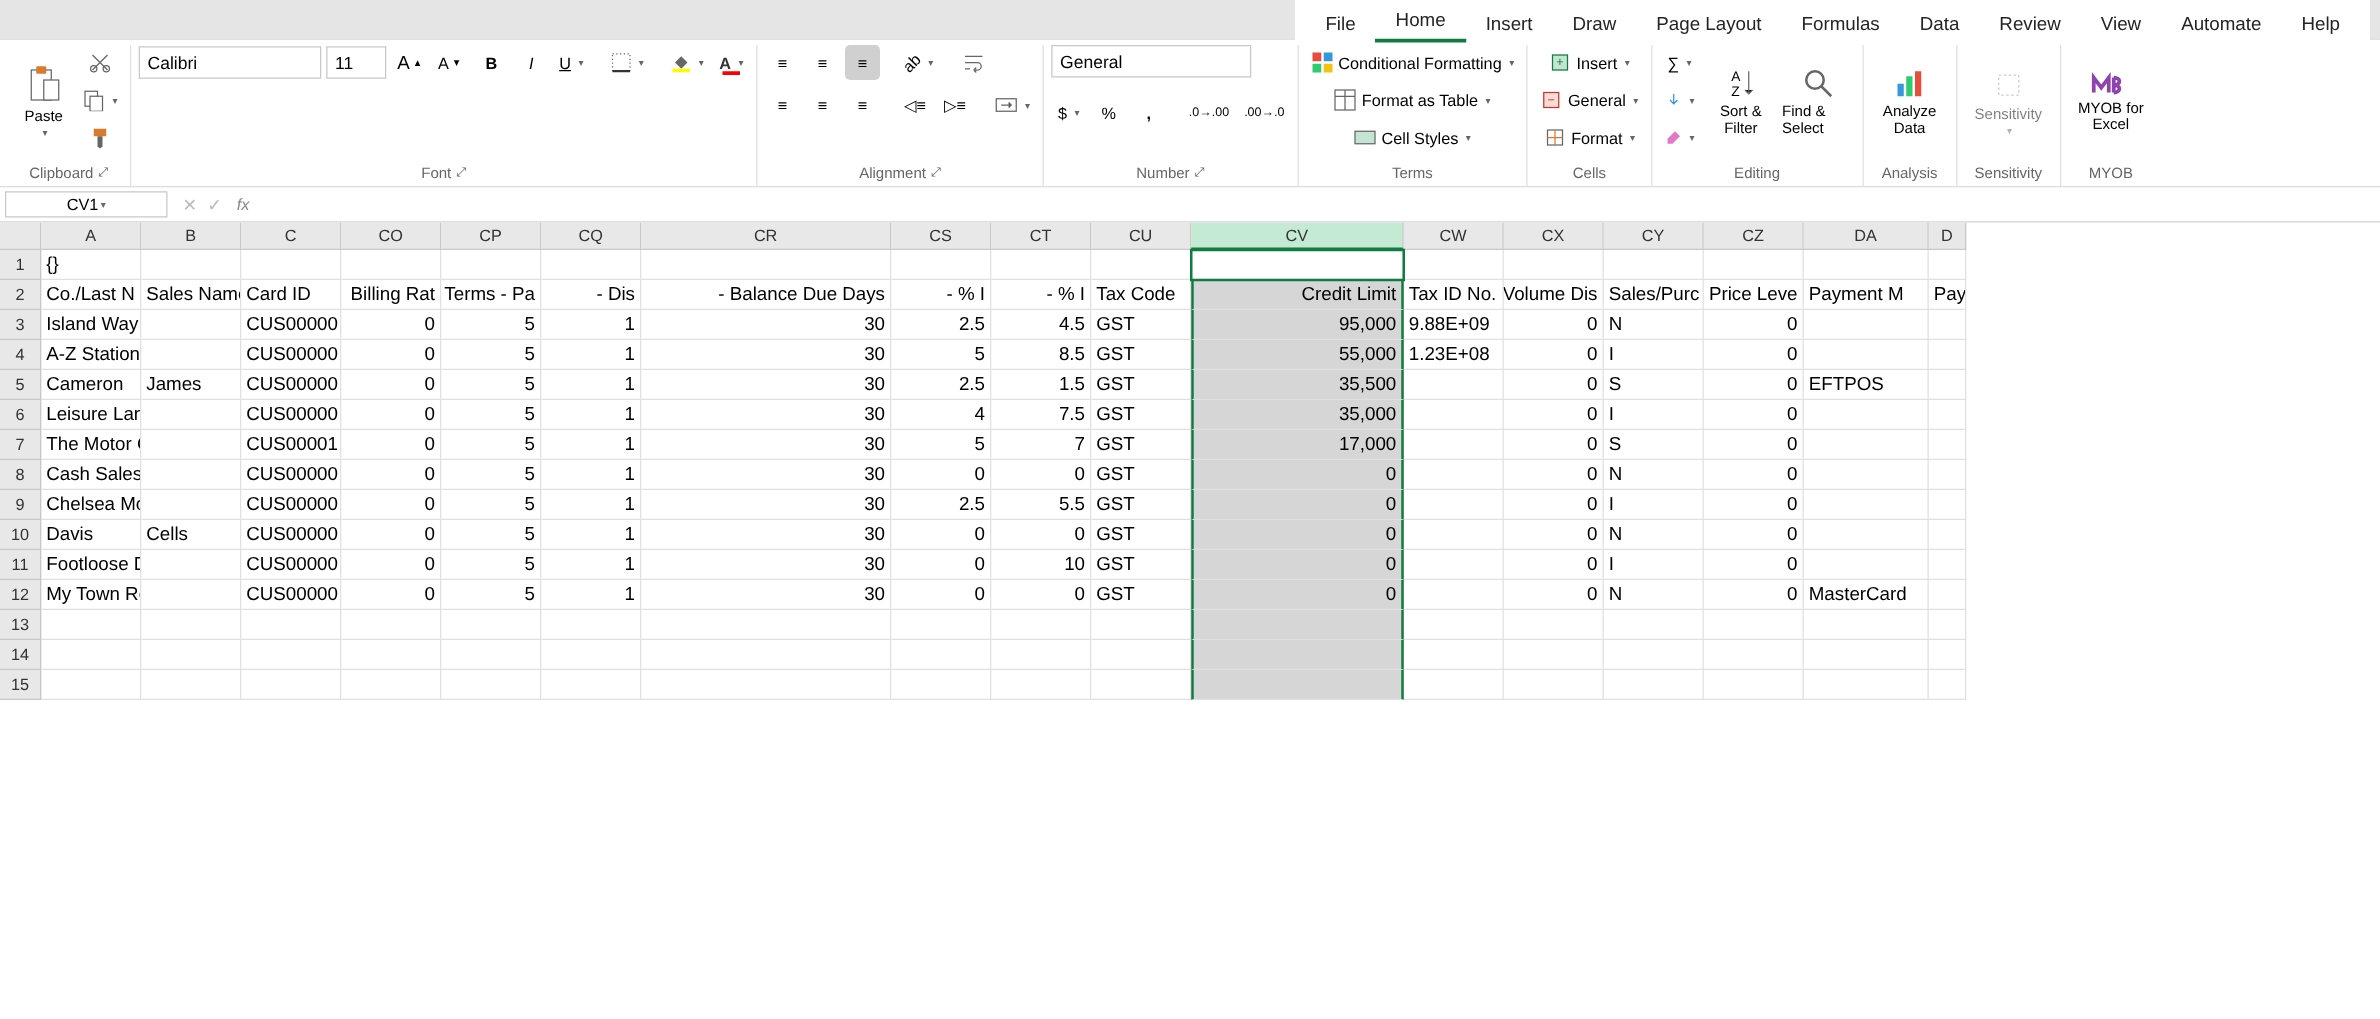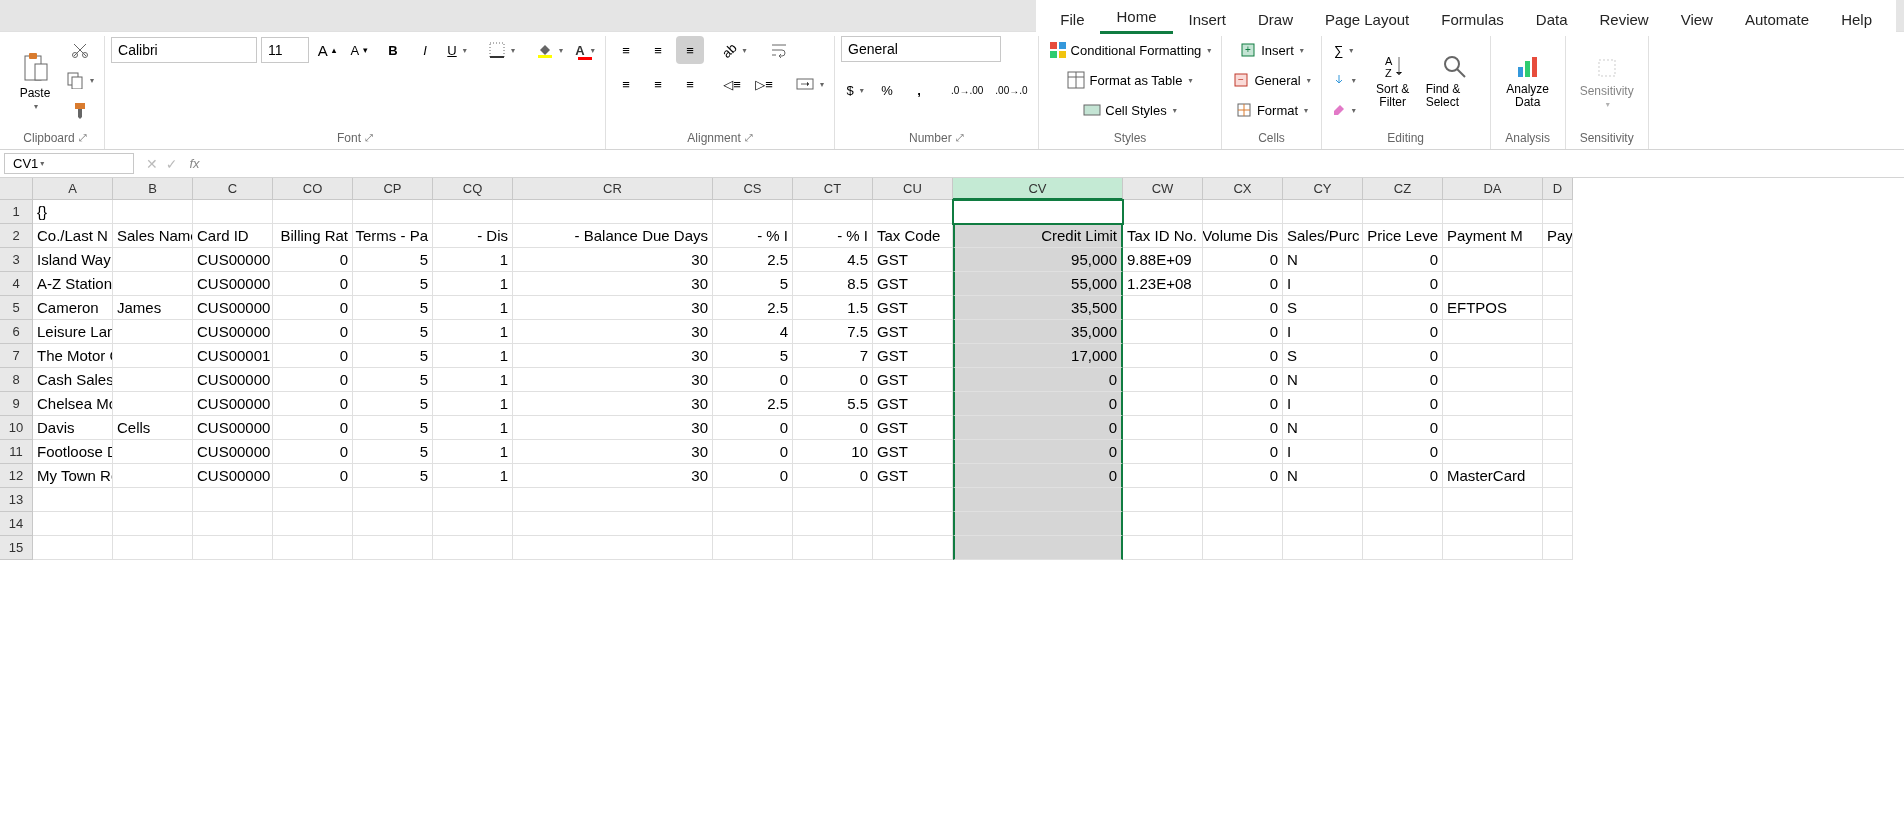--- a/index.html
+++ b/index.html
@@ -30,21 +30,21 @@
 .small-btn.selected { background: #d0d0d0; }
 
 .font-row { display: flex; gap: 4px; align-items: center; }
 .font-select { border: 1px solid #c8c8c8; padding: 2px 6px; font-size: 14px; width: 146px; height: 26px; background: #fff; }
 .size-select { border: 1px solid #c8c8c8; padding: 2px 6px; font-size: 14px; width: 48px; height: 26px; background: #fff; }
 
 .dropdown-arrow { font-size: 8px; color: #666; margin-left: 2px; }
 
 
 .formula-bar { height: 28px; display: flex; align-items: center; border-bottom: 1px solid #d4d4d4; background: #fff; }
-.name-box { width: 130px; border: 1px solid #c8c8c8; padding: 2px 8px; font-size: 13px; margin: 2px 4px; display: flex; justify-content: flex-start; align-items: center; }
+.name-box { width: 130px; border: 1px solid #c8c8c8; padding: 2px 8px; font-size: 13px; margin: 2px 4px; display: flex; justify-content: center; align-items: center; }
 .fx-controls { display: flex; gap: 8px; padding: 0 8px; color: #bbb; font-size: 14px; align-items: center; }
 .fx-label { font-style: italic; font-size: 13px; color: #888; margin-left: 4px; }
 .formula-input { flex: 1; padding: 2px 8px; font-size: 13px; }
 
 
 .grid-area { position: relative; overflow: hidden; height: calc(815px - 32px - 118px - 28px); }
 .grid { display: grid; font-size: 14px; }
 .hdr-cell { background: #e8e8e8; border-right: 1px solid #c8c8c8; border-bottom: 1px solid #c8c8c8; text-align: center; font-size: 13px; color: #333; display: flex; align-items: center; justify-content: center; height: 22px; user-select: none; }
 .hdr-cell.selected { background: #c4ead4; border-bottom: 2px solid #107c41; }
 .row-hdr { background: #e8e8e8; border-right: 1px solid #c8c8c8; border-bottom: 1px solid #c8c8c8; text-align: center; font-size: 13px; color: #333; display: flex; align-items: center; justify-content: center; width: 33px; user-select: none; }
@@ -268,21 +268,21 @@
         <div class="small-btn">
             <svg width="18" height="18">
               <rect x="1" y="4" width="16" height="10" fill="#c4e4d4" stroke="#666"></rect>
             </svg>
             <span>Cell Styles</span>
             <span class="dropdown-arrow">▾</span>
           </div>
       </div>
     </div>
     <div class="group-label">
-        <span>Styles</span>
+        <span>Terms</span>
       </div>
   </div>
 
   <div class="ribbon-group">
     <div class="group-content">
       <div class="col-stack">
         <div class="small-btn">
             <svg width="18" height="18">
               <rect x="3" y="3" width="12" height="12" fill="#c4e4d4" stroke="#107c41"></rect>
               <text x="9" y="12" text-anchor="middle" font-size="10" fill="#107c41">+</text>
@@ -375,20 +375,33 @@
           </svg>
         <span>Sensitivity</span>
           <span class="dropdown-arrow">▾</span>
       </div>
     </div>
     <div class="group-label">
         <span>Sensitivity</span>
       </div>
   </div>
 
+  <div class="ribbon-group" style="border-right:none">
+    <div class="group-content">
+      <div class="big-btn" style="width:68px">
+        <svg width="32" height="22" viewBox="0 0 32 22">
+            <path stroke="#8e44ad" stroke-width="3" fill="none" d="M2 18V6l6 8 6-8v12M18 18V6m0 0c6 0 6 6 0 6c6 0 6 6 0 6"></path>
+          </svg>
+        <span style="text-align:center;line-height:1.1">MYOB for Excel</span>
+      </div>
+    </div>
+    <div class="group-label">
+        <span>MYOB</span>
+      </div>
+  </div>
 </div>
 
 <div class="formula-bar">
   <div class="name-box">
       <span>CV1</span>
       <span class="dropdown-arrow">▾</span>
     </div>
   <div class="fx-controls">
     <span>✕</span>
     <span>✓</span>

